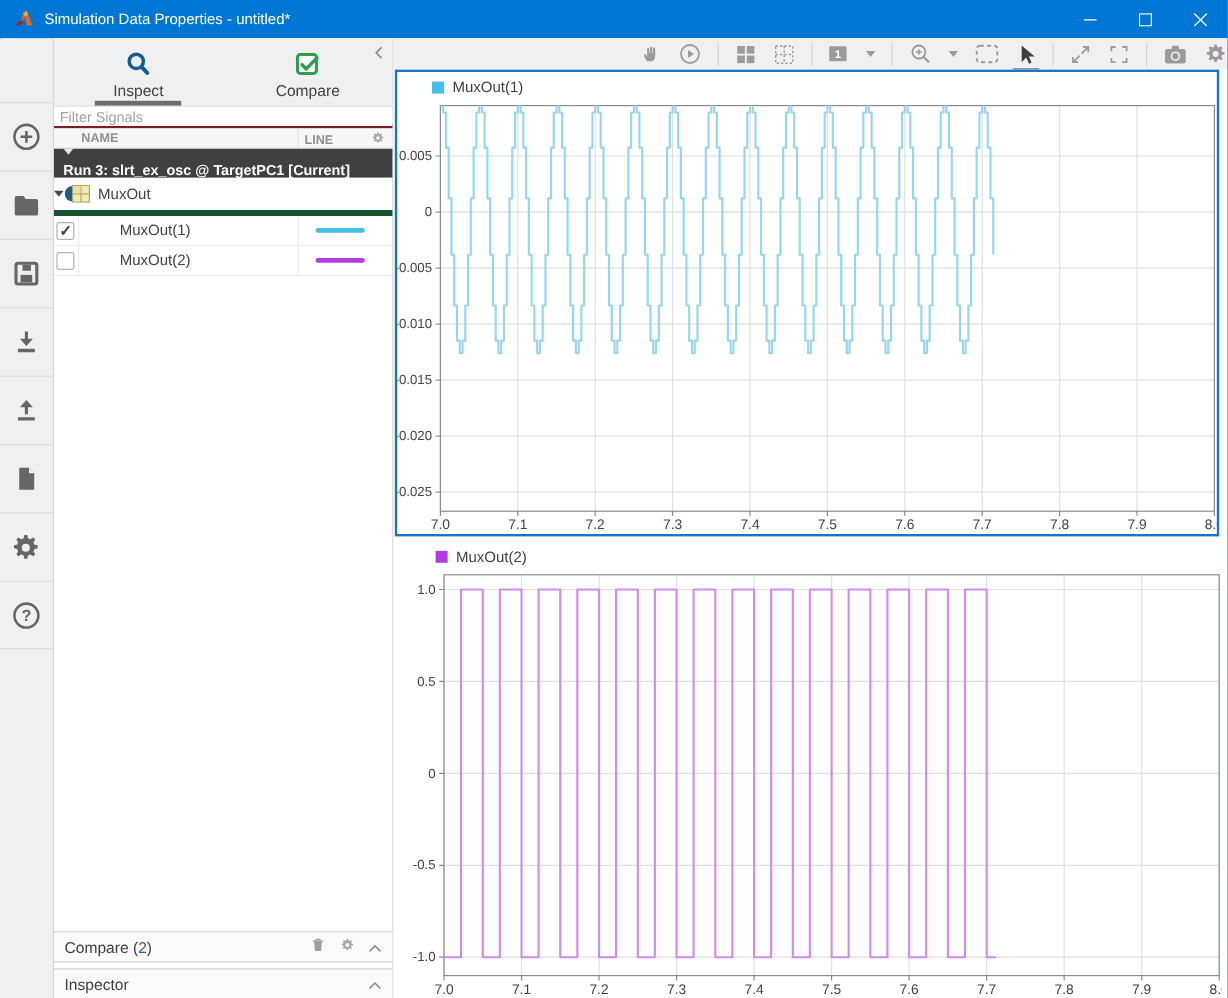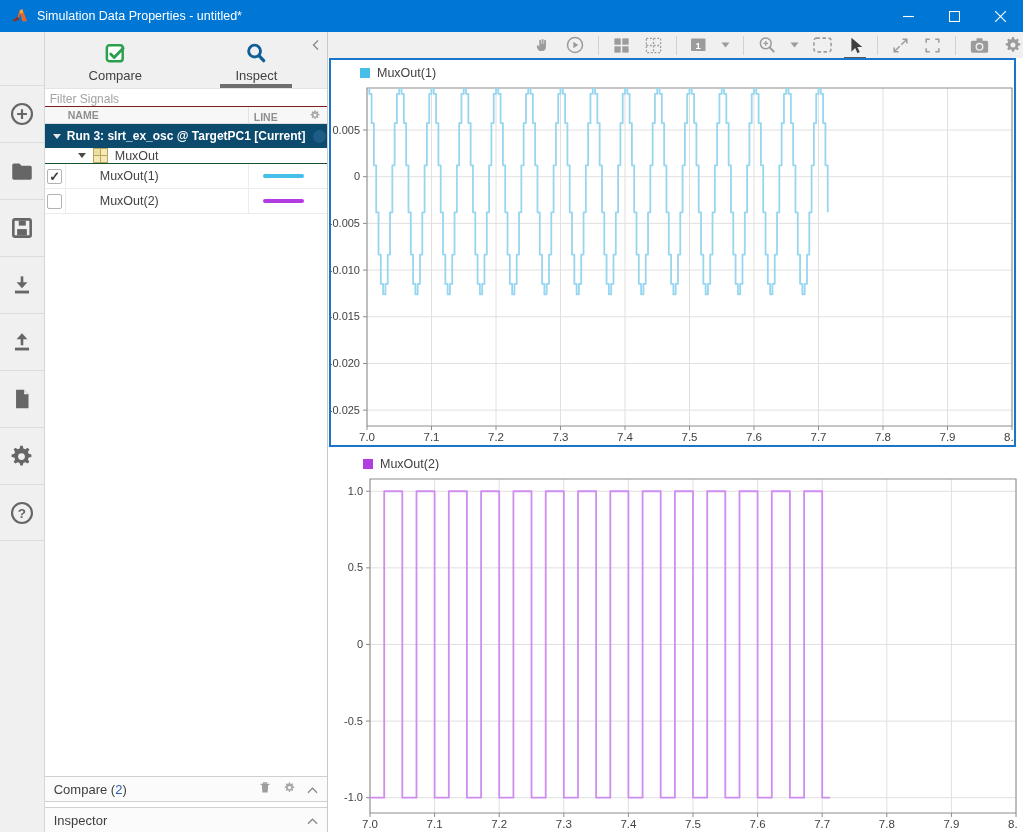--- a/index.html
+++ b/index.html
@@ -33,26 +33,26 @@
   .collapse-btn { position:absolute; top:5px; right:7px; cursor:pointer; }
   .filter-row { height:18px; border-bottom:4px solid #7f1d1d; }
   .filter-row input { width:100%; height:100%; border:none; outline:none; font-size:12px; padding:0 5px; color:#424242; font-family:"Liberation Sans",sans-serif;}
   .filter-row input::placeholder { color:#a3a3a3; }
   .grid-header { height:17px; background:#f7f7f7; border-bottom:1px solid #dcdcdc;
     display:grid; grid-template-columns:21px 182px 1fr; align-items:center;
     font-size:10.5px; color:#8f8f8f;font-weight:bold; }
   .grid-header .col-name { padding-left:2px; }
   .grid-header .col-line { border-left:1px solid #e2e2e2; height:100%; display:flex; align-items:flex-end; padding-left:5px; position:relative; }
   .grid-header .hdr-gear { position:absolute; right:6px; top:2px; cursor:pointer; }
-  .run-row { height:24px; background:#0c4a6e; color:#fff; display:flex; align-items:center; padding-left:8px; gap:6px; cursor:pointer; }
+  .run-row { height:24px; background:#404040; color:#fff; display:flex; padding-left:8px; gap:6px; cursor:pointer;flex-direction:column; }
   .run-row .run-label { font-size:12px; font-weight:bold; white-space:nowrap; }
   .run-badge { width:13px; height:13px; border-radius:50%; background:#1d5c85; margin-left:1px; flex:none; }
   .caret-down { width:0; height:0; border-left:4px solid transparent; border-right:4px solid transparent; border-top:5px solid #e8e8e8; flex:none; }
   .caret-down.dark { border-top-color:#4a4a4a; }
-  .group-row { height:16px; display:flex; align-items:center; padding-left:33px; gap:7px; border-bottom:1px solid #14532d; cursor:pointer;}
+  .group-row { height:32px; display:flex; align-items:center; gap:7px; border-bottom:5px solid #14532d; cursor:pointer;}
   .group-label { font-size:12.5px; color:#424242; }
   .signal-row { height:25px; display:grid; grid-template-columns:21px 182px 1fr; align-items:center; border-bottom:1px solid #ececec; }
   .sig-check-cell { height:100%; display:flex; align-items:center; justify-content:center; border-right:1px solid #ececec; }
   .checkbox { width:15px; height:15px; background:#fff; border:1px solid #b2b2b2; border-radius:2px;
     display:flex; align-items:center; justify-content:center; font-size:13px; color:#3f3f3f; cursor:pointer; }
   .checkbox.checked::after { content:"✓"; font-weight:bold; line-height:1; }
   .sig-name { font-size:12.5px; color:#424242; padding-left:34px; }
   .sig-line-cell { border-left:1px solid #ececec; height:100%; display:flex; align-items:center; }
   .line-swatch { width:41px; height:4px; border-radius:2px; margin-left:14px; }
   .archive-row { position:absolute; bottom:30px; left:0; right:0; height:26px; background:#fbfbfb;
@@ -162,32 +162,32 @@
           <circle cx="12" cy="12" r="9.2" fill="none" stroke="#666" stroke-width="2"></circle>
           <text x="12" y="16.4" text-anchor="middle" font-size="12.5" font-weight="bold" fill="#666" font-family="Liberation Sans, sans-serif">?</text>
         </svg>
       </div>
     </div>
 
     <div class="left-panel">
       <div class="tab-header">
         <div class="tab">
           <svg width="23" height="23" viewBox="0 0 24 24">
+            <circle cx="10" cy="9.5" r="6.2" fill="none" stroke="#0f5e96" stroke-width="3"></circle>
+            <line x1="14.8" y1="14.5" x2="19.5" y2="19.5" stroke="#0f5e96" stroke-width="3.4" stroke-linecap="round"></line>
+          </svg>
+          <span class="tab-label">Inspect</span>
+          <div class="tab-underline"></div>
+        </div>
+        <div class="tab">
+          <svg width="23" height="23" viewBox="0 0 24 24">
             <rect x="3" y="3.5" width="16.5" height="16.5" rx="2.5" fill="#fff" stroke="#2aa04d" stroke-width="2.6"></rect>
             <path d="M7 12.5l3.6 3.6L20 6.5" fill="none" stroke="#2aa04d" stroke-width="3" stroke-linecap="round" stroke-linejoin="round"></path>
           </svg>
           <span class="tab-label">Compare</span>
-        </div>
-        <div class="tab">
-          <svg width="23" height="23" viewBox="0 0 24 24">
-            <circle cx="10" cy="9.5" r="6.2" fill="none" stroke="#0f5e96" stroke-width="3"></circle>
-            <line x1="14.8" y1="14.5" x2="19.5" y2="19.5" stroke="#0f5e96" stroke-width="3.4" stroke-linecap="round"></line>
-          </svg>
-          <span class="tab-label">Inspect</span>
-          <div class="tab-underline"></div>
         </div>
         <div class="collapse-btn">
           <svg width="9" height="12" viewBox="0 0 9 12">
             <path d="M7 1.5L2.5 6 7 10.5" fill="none" stroke="#8a8a8a" stroke-width="1.4"></path>
           </svg>
         </div>
       </div>
 
       <div class="filter-row">
         <input type="text" placeholder="Filter Signals" style="">

